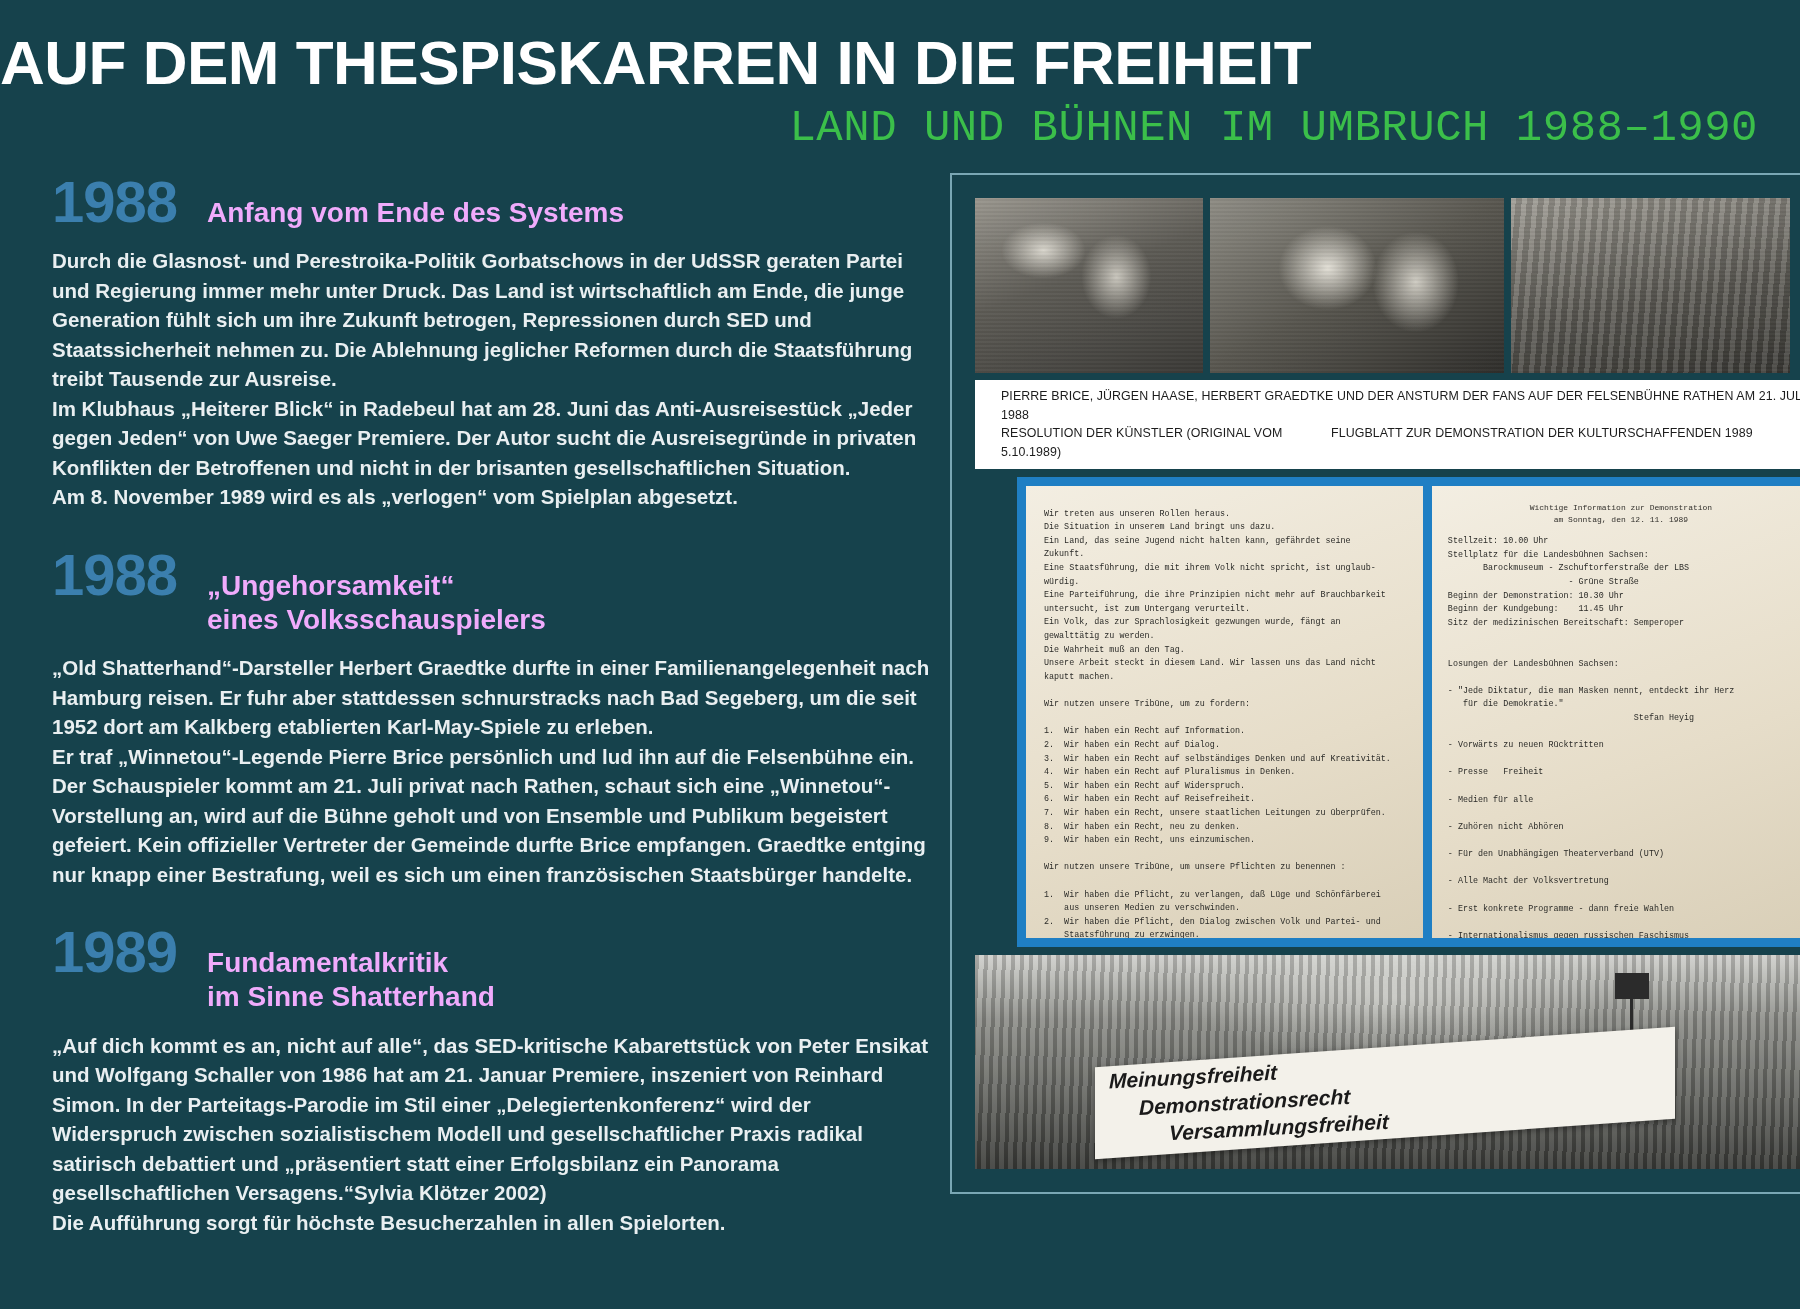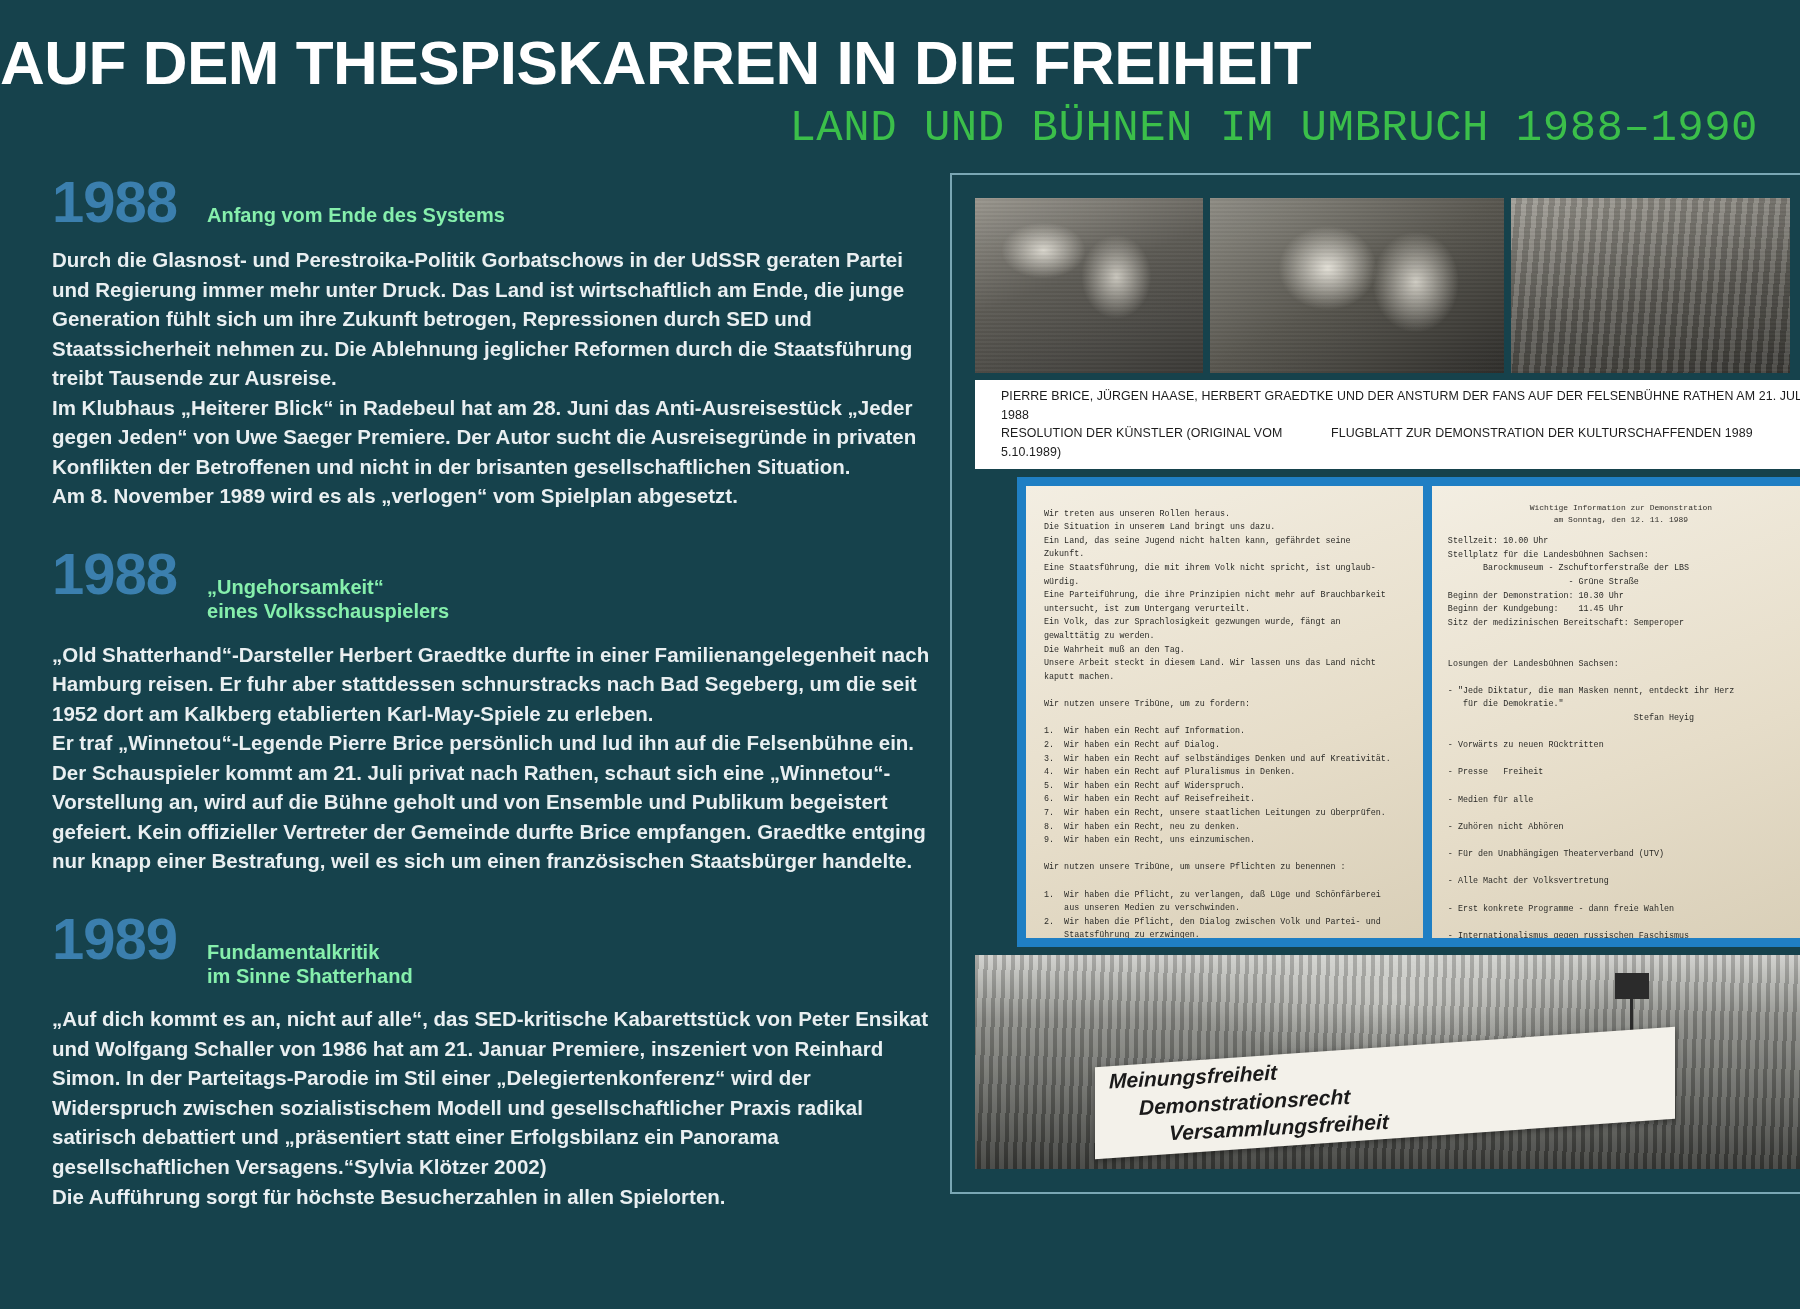--- a/index.html
+++ b/index.html
@@ -56,22 +56,22 @@
     gap: 30px;
   }
   .year {
     color: #3b7fae;
     font-size: 58px;
     font-weight: bold;
     line-height: 1;
     letter-spacing: -1px;
   }
   .headline {
-    color: #86efac;
-    font-size: 20px;
+    color: #f0abfc;
+    font-size: 28px;
     font-weight: bold;
     line-height: 1.22;
     padding-bottom: 2px;
   }
   .body-text {
     color: #e9eff1;
     font-size: 20.5px;
     line-height: 1.44;
     margin-top: 14px;
     white-space: pre-line;

